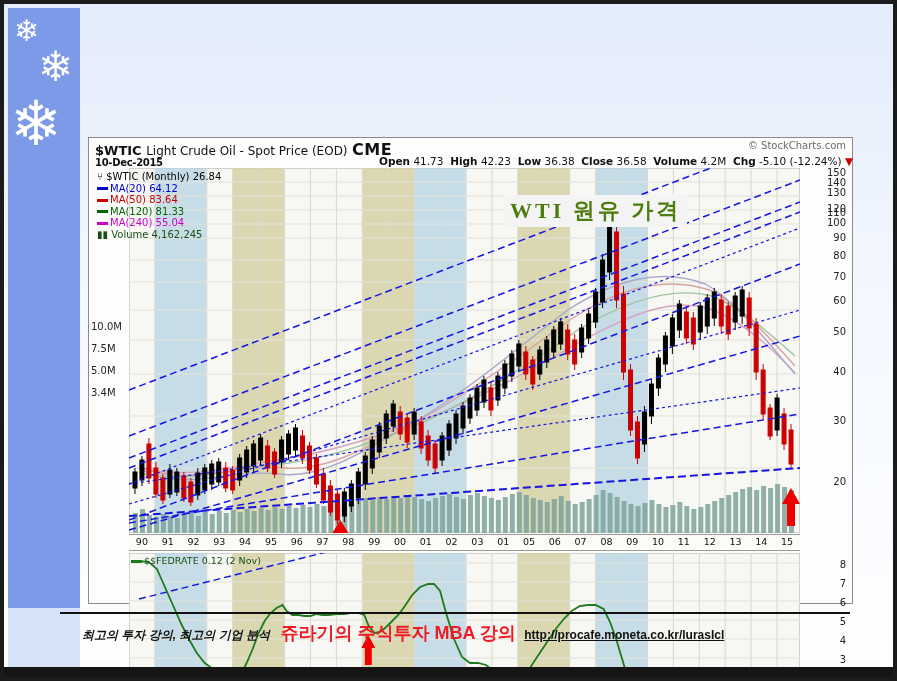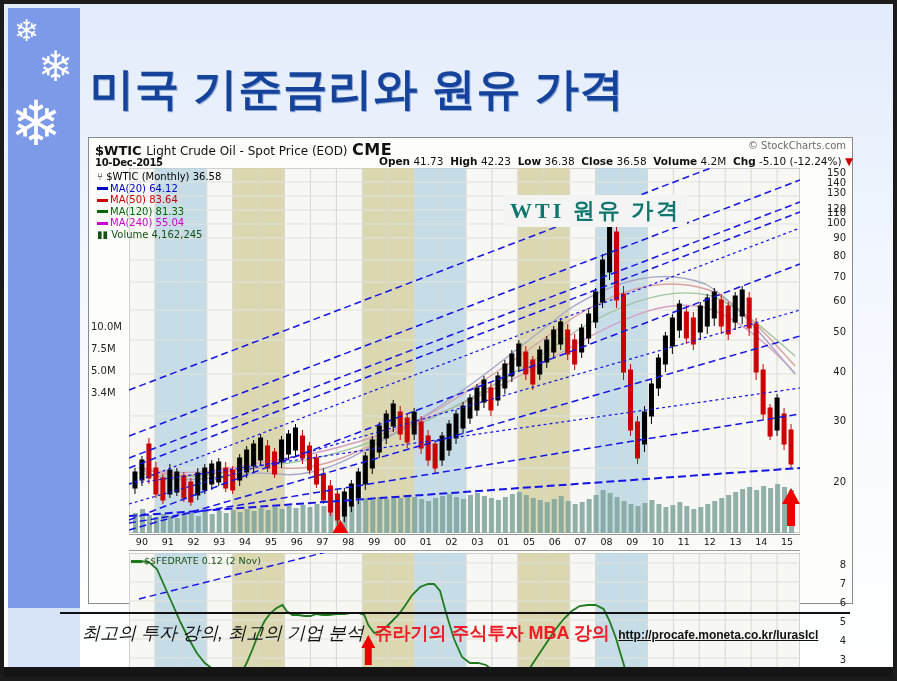--- a/index.html
+++ b/index.html
@@ -53,45 +53,44 @@
   .plotsvg{position:absolute;left:0;top:0;width:100%;height:100%;}
   
   .yax{position:absolute;font-size:10px;color:#222;}
   .yaxL{left:2px;}
   .yaxR{right:6px;text-align:right;}
   
   .xaxis{position:absolute;left:40px;right:52px;height:15px;
          border-top:1px solid #999;border-bottom:1px solid #999;background:#fbfbf7;}
   .xaxis span{position:absolute;font-size:9.5px;color:#111;transform:translateX(-50%);top:1px;}
   
-  .anno{position:absolute;background:#f4f4f4;color:#0f766e;
+  .anno{position:absolute;background:#f4f4f4;color:#4d7c0f;
         font-family:"Liberation Serif", serif;font-size:22px;font-weight:bold;
         letter-spacing:3px;padding:1px 6px;white-space:nowrap;}
   #anno1{left:375px;top:27px;}
   
   #rule{position:absolute;left:56px;top:608px;width:790px;height:0;border-top:2px solid #111;}
   #footer{position:absolute;left:78px;top:617px;width:800px;white-space:nowrap;}
-  #footer .f1{font-size:18px;font-style:italic;font-weight:normal;color:#111;}
+  #footer .f1{font-size:12px;font-style:italic;font-weight:bold;color:#111;}
   #footer .f2{font-size:18px;font-weight:bold;color:#ee1c25;margin-left:6px;}
   #footer .f3{font-size:12px;font-weight:bold;color:#111;text-decoration:underline;margin-left:4px;}
   #botbar{position:absolute;left:0;bottom:0;width:897px;height:10px;background:#151515;}
 </style>
 </head>
 <body>
 
 <div id="slide">
 
   <div id="leftband">
     <span class="sf sf1">❄</span>
     <span class="sf sf2">❄</span>
     <span class="sf sf3">❄</span>
   </div>
   <div id="leftband-foot"></div>
 
-  <div id="title">미국 기준금리와 원유 가격</div>
 
   <div id="chartbox">
 
     <div class="hdr" id="sym">
       <span>$WTIC</span>
       <span class="light">Light Crude Oil - Spot Price (EOD)</span>
       <span class="cme">CME</span>
     </div>
     <div class="hdr" id="date">10-Dec-2015</div>
     <div class="hdr" id="sclogo">© StockCharts.com</div>
@@ -107,21 +106,21 @@
       <span>36.58</span>&nbsp;
       <b>Volume</b>
       <span>4.2M</span>&nbsp;
       <b>Chg</b>
       <span>-5.10 (-12.24%)</span>
       <span style="color:#cc0000">▼</span>
     </div>
 
     <div id="legend">
       <div><span class="c-black">⑂</span>
-        <span class="c-black">$WTIC (Monthly) 36.58</span></div>
+        <span class="c-black">$WTIC (Monthly) 26.84</span></div>
       <div><span class="lg-dash" style="background:#0000cc"></span><span class="c-blue">MA(20) 64.12</span></div>
       <div><span class="lg-dash" style="background:#cc0000"></span><span class="c-red">MA(50) 83.64</span></div>
       <div><span class="lg-dash" style="background:#006600"></span><span class="c-green">MA(120) 81.33</span></div>
       <div><span class="lg-dash" style="background:#cc00cc"></span><span class="c-mag">MA(240) 55.04</span></div>
       <div><span class="c-dgrn">▮▮</span>
         <span class="c-dgrn">Volume 4,162,245</span></div>
     </div>
 
     <div id="plot1">
       <svg class="plotsvg" viewBox="0 0 673 365" preserveAspectRatio="none">

